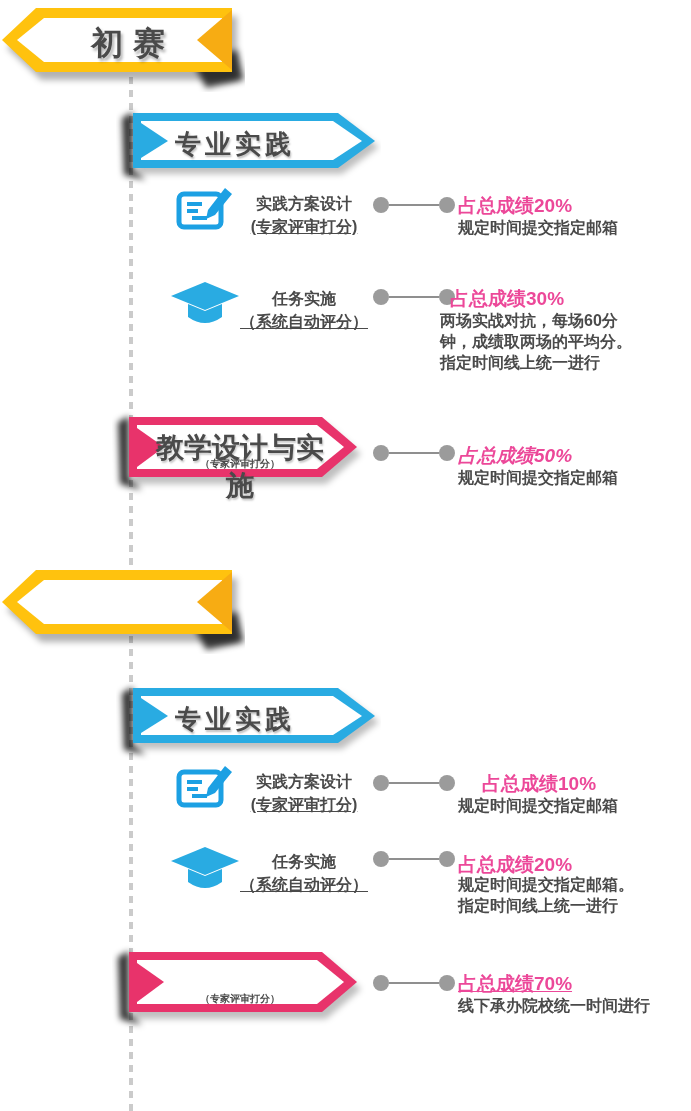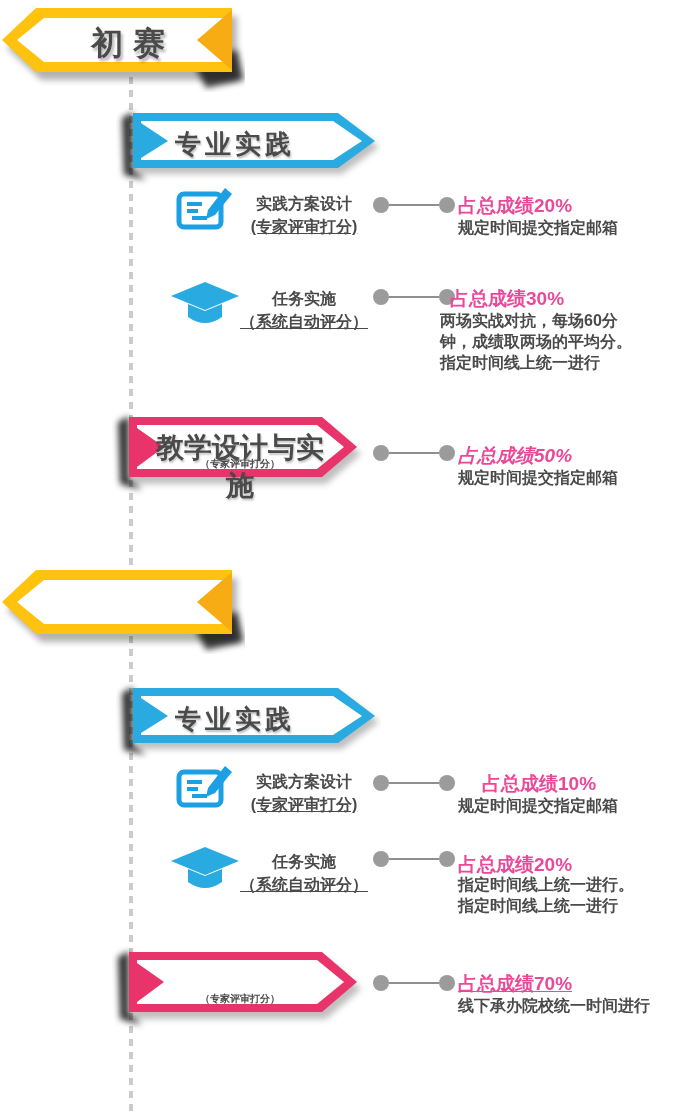--- a/index.html
+++ b/index.html
@@ -159,21 +159,21 @@
     <div class="item-title">任务实施</div>
     <div class="item-sub">（系统自动评分）</div>
   </div>
   <div class="abs z1 connector" style="left:373px; top:851px;">
     <span class="dot"></span>
     <span class="line"></span>
     <span class="dot"></span>
   </div>
   <div class="abs z1 score" style="left:458px; top:852px;">占总成绩20%</div>
   <div class="abs z1 detail" style="left:458px; top:874px;">
-    <div>指定时间线上统一进行。</div>
+    <div>规定时间提交指定邮箱。</div>
     <div>指定时间线上统一进行</div>
   </div>
 
   <svg class="abs z3" style="left:112px; top:945px;" width="270" height="92" viewBox="0 0 270 92">
     <polygon points="17,7 210,7 245,37 210,67 17,67" transform="translate(4,7)" fill="rgba(0,0,0,0.25)" filter="url(#soft)"></polygon>
     <polygon points="6,12 17,6 17,69 30,80 8,74" fill="rgba(0,0,0,0.8)" filter="url(#soft)"></polygon>
     <polygon points="17,7 210,7 245,37 210,67 17,67" fill="#E8336B"></polygon>
     <polygon points="25,15 205,15 232,37 205,59 25,59" fill="#ffffff"></polygon>
     <polygon points="25,18 52,37 25,57" fill="#E8336B"></polygon>
   </svg>

